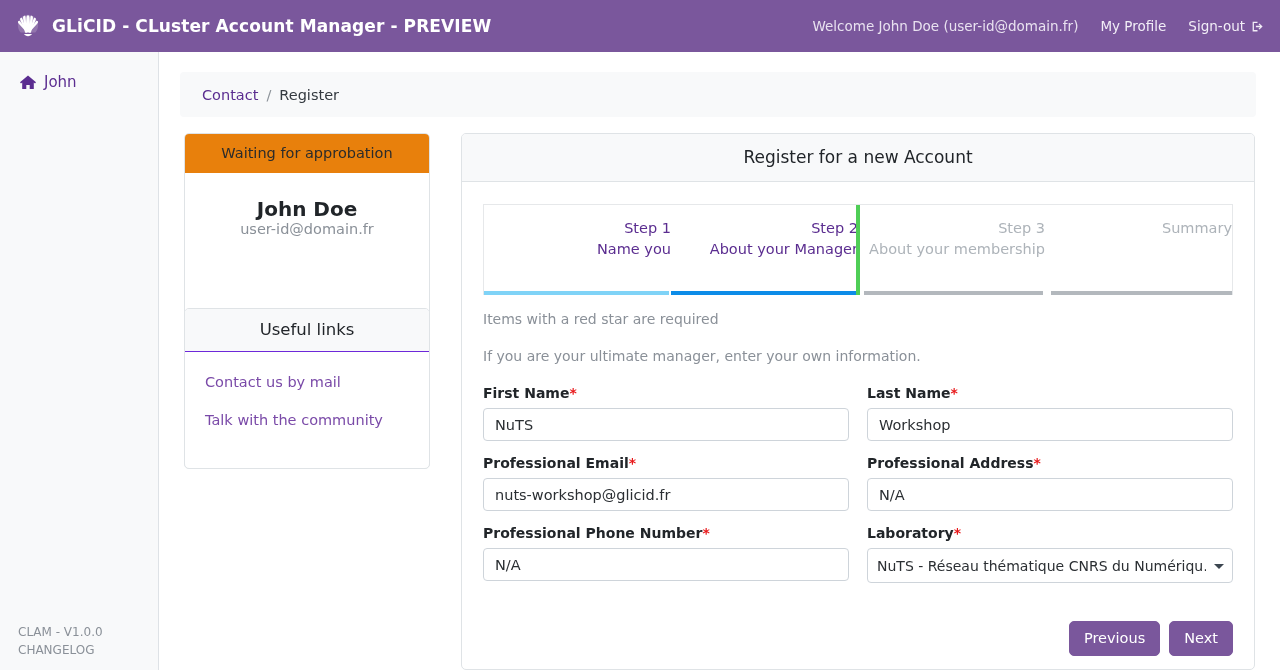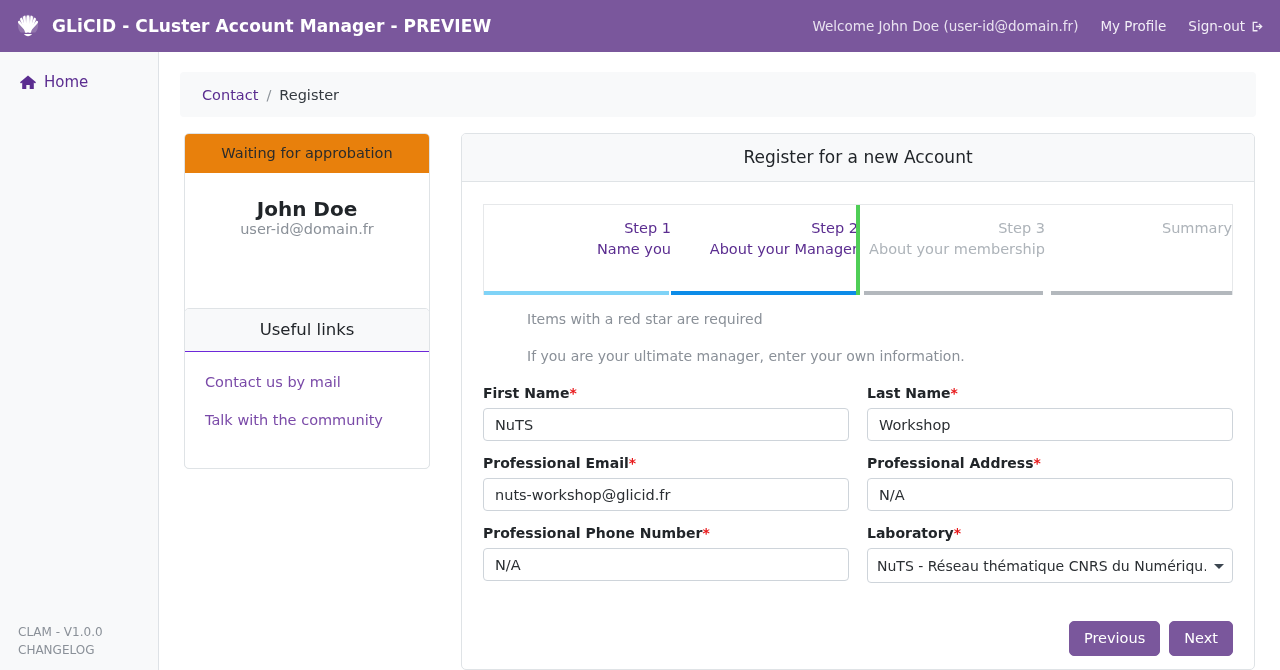--- a/index.html
+++ b/index.html
@@ -185,21 +185,20 @@
     background: #4fce56;
     z-index: 3;
   }
 
   
   .form-area { margin: 0 21px; padding-top: 16px; }
   .hint {
     color: #8a9098;
     font-size: 14px;
     margin-bottom: 21px;
-    margin-left: 44px;
   }
   .row {
     display: flex;
     gap: 18px;
     margin-bottom: 14px;
   }
   .field { flex: 1 1 0; min-width: 0; }
   .field label {
     display: block;
     font-size: 14px; font-weight: bold;
@@ -296,21 +295,21 @@
   </div>
 </div>
 
 <div class="sidebar">
   <a class="side-item" href="#">
     <span class="home-icon">
       <svg viewBox="0 0 16 15" width="16" height="15" aria-hidden="true">
         <path d="M8 0.6 0 7.2l1 1.2 1.2-1v6.6h4.1v-3.9h3.4v3.9h4.1V7.4l1.2 1 1-1.2z" fill="#5b2d90"></path>
       </svg>
     </span>
-    <span>Home</span>
+    <span>John</span>
   </a>
   <div class="side-footer">
     <span>CLAM - V1.0.0</span>
     <a href="#">CHANGELOG</a>
   </div>
 </div>
 
 <div class="breadcrumb">
   <a class="bc-link" href="#">Contact</a>
   <span class="bc-sep">/</span>

